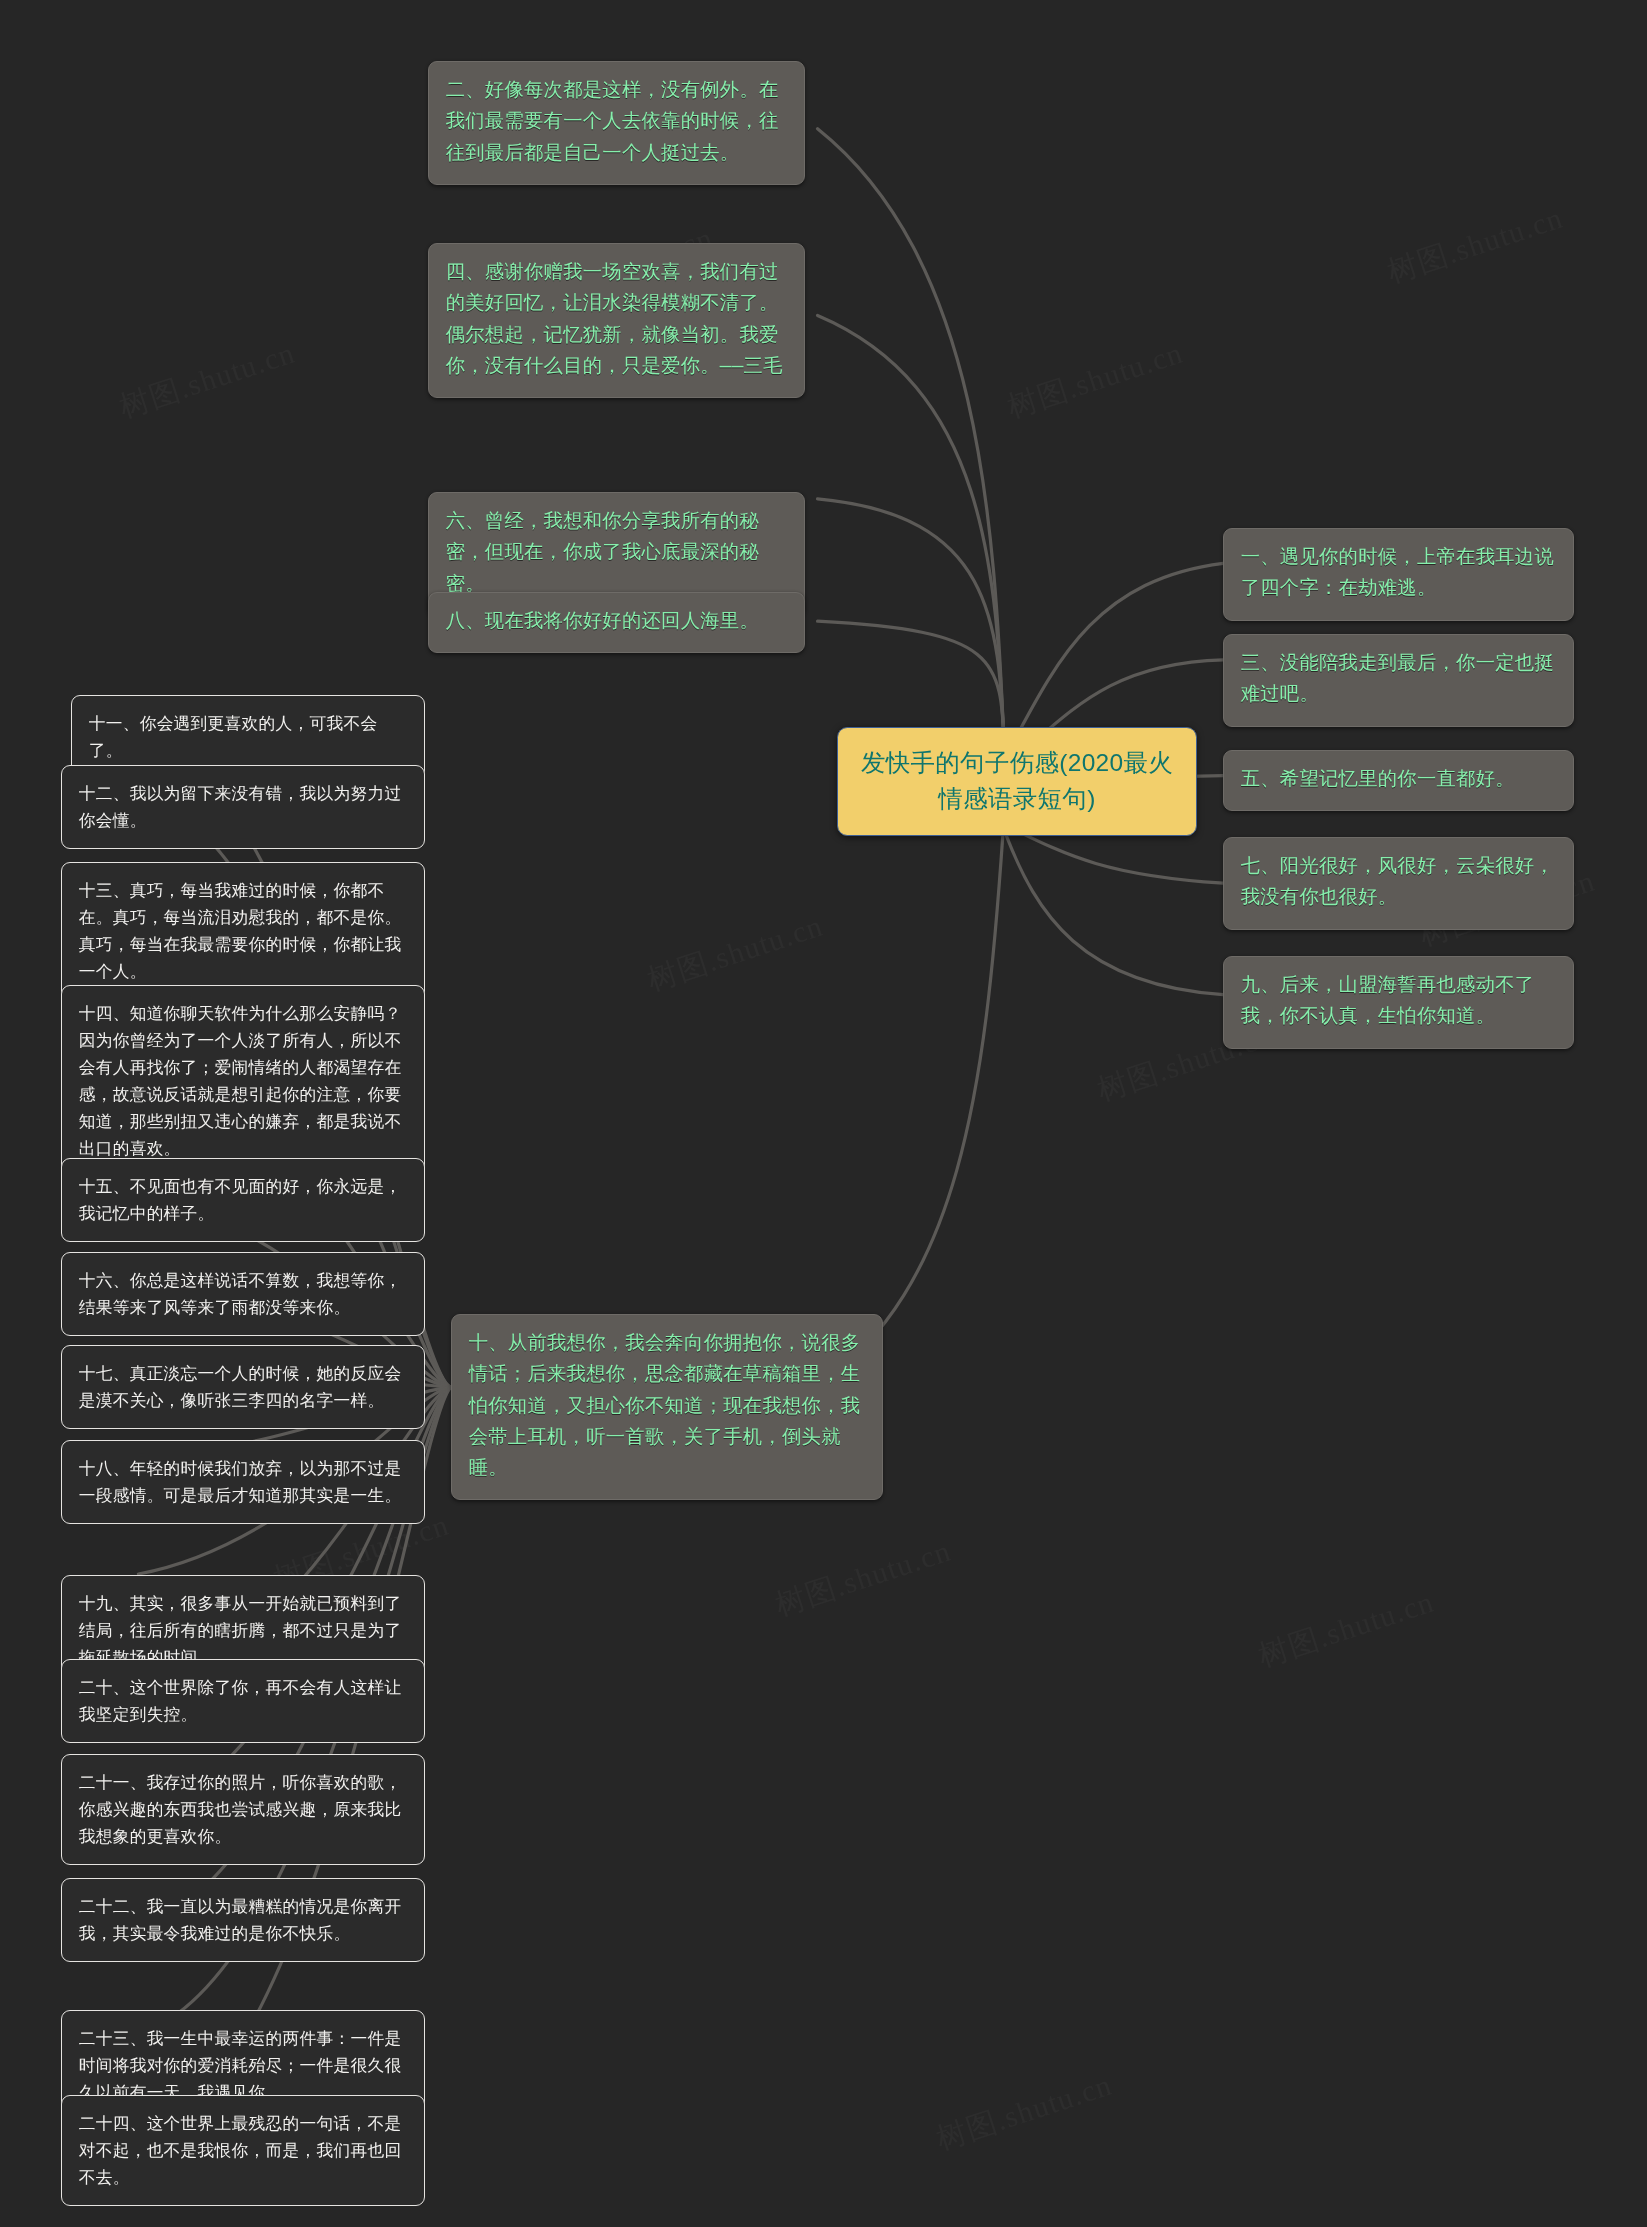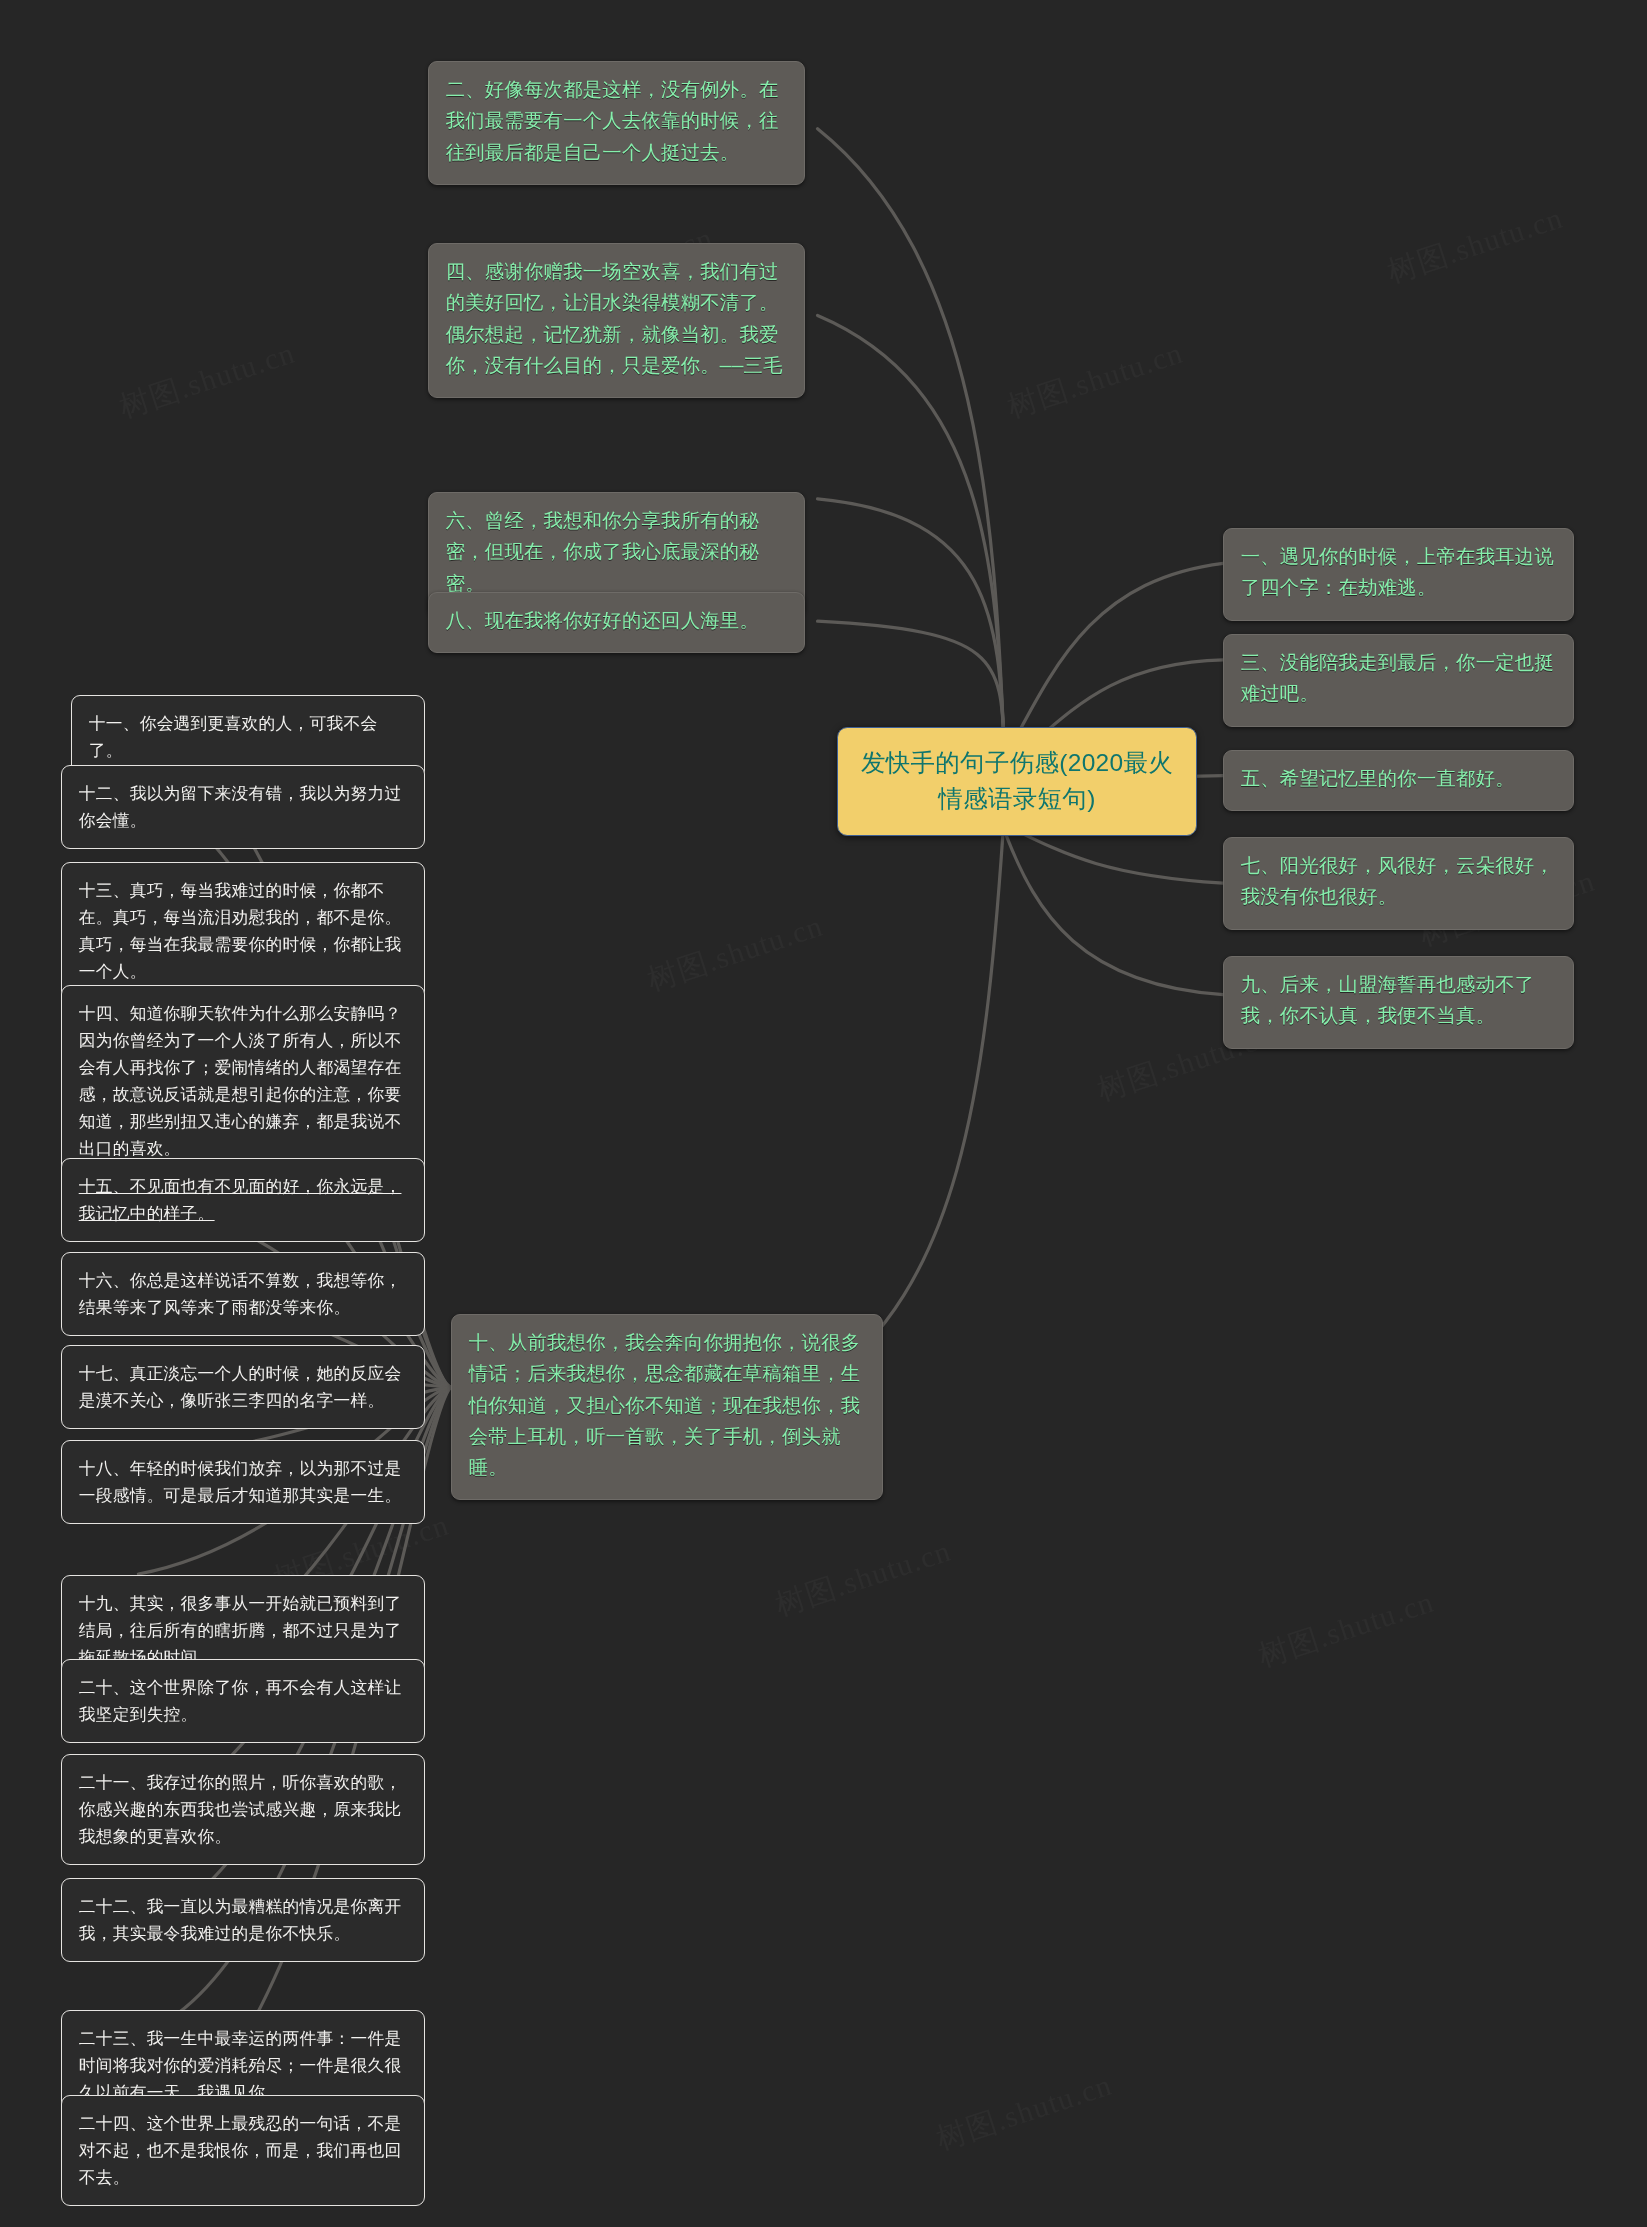--- a/index.html
+++ b/index.html
@@ -124,29 +124,29 @@
 
   <div class="node filled" style="left:428px; top:61px; width:377px;">二、好像每次都是这样，没有例外。在我们最需要有一个人去依靠的时候，往往到最后都是自己一个人挺过去。</div>
   <div class="node filled" style="left:428px; top:243px; width:377px;">四、感谢你赠我一场空欢喜，我们有过的美好回忆，让泪水染得模糊不清了。偶尔想起，记忆犹新，就像当初。我爱你，没有什么目的，只是爱你。——三毛</div>
   <div class="node filled" style="left:428px; top:447px; width:377px;margin-top:45px;">六、曾经，我想和你分享我所有的秘密，但现在，你成了我心底最深的秘密。</div>
   <div class="node filled" style="left:428px; top:592px; width:377px;">八、现在我将你好好的还回人海里。</div>
 
   <div class="node filled" style="left:1223px; top:528px; width:351px;">一、遇见你的时候，上帝在我耳边说了四个字：在劫难逃。</div>
   <div class="node filled" style="left:1223px; top:634px; width:351px;">三、没能陪我走到最后，你一定也挺难过吧。</div>
   <div class="node filled" style="left:1223px; top:750px; width:351px;">五、希望记忆里的你一直都好。</div>
   <div class="node filled" style="left:1223px; top:837px; width:351px;">七、阳光很好，风很好，云朵很好，我没有你也很好。</div>
-  <div class="node filled" style="left:1223px; top:956px; width:351px;">九、后来，山盟海誓再也感动不了我，你不认真，我便不当真。</div>
+  <div class="node filled" style="left:1223px; top:956px; width:351px;">九、后来，山盟海誓再也感动不了我，你不认真，生怕你知道。</div>
 
   <div class="node filled" style="left:451px; top:1314px; width:432px;">十、从前我想你，我会奔向你拥抱你，说很多情话；后来我想你，思念都藏在草稿箱里，生怕你知道，又担心你不知道；现在我想你，我会带上耳机，听一首歌，关了手机，倒头就睡。</div>
 
   <div class="node outline" style="left:71px; top:695px; width:354px; font-size:16.7px;">十一、你会遇到更喜欢的人，可我不会了。</div>
   <div class="node outline" style="left:61px; top:765px; width:364px; font-size:16.7px;">十二、我以为留下来没有错，我以为努力过你会懂。</div>
   <div class="node outline" style="left:61px; top:862px; width:364px; font-size:16.7px;">十三、真巧，每当我难过的时候，你都不在。真巧，每当流泪劝慰我的，都不是你。真巧，每当在我最需要你的时候，你都让我一个人。</div>
   <div class="node outline" style="left:61px; top:985px; width:364px; font-size:16.7px;">十四、知道你聊天软件为什么那么安静吗？因为你曾经为了一个人淡了所有人，所以不会有人再找你了；爱闹情绪的人都渴望存在感，故意说反话就是想引起你的注意，你要知道，那些别扭又违心的嫌弃，都是我说不出口的喜欢。</div>
-  <div class="node outline" style="left:61px; top:1158px; width:364px; font-size:16.7px;text-decoration:underline;">十五、不见面也有不见面的好，你永远是，我记忆中的样子。</div>
+  <div class="node outline" style="left:61px; top:1158px; width:364px; font-size:16.7px;">十五、不见面也有不见面的好，你永远是，我记忆中的样子。</div>
   <div class="node outline" style="left:61px; top:1252px; width:364px; font-size:16.7px;">十六、你总是这样说话不算数，我想等你，结果等来了风等来了雨都没等来你。</div>
   <div class="node outline" style="left:61px; top:1345px; width:364px; font-size:16.7px;">十七、真正淡忘一个人的时候，她的反应会是漠不关心，像听张三李四的名字一样。</div>
   <div class="node outline" style="left:61px; top:1440px; width:364px; font-size:16.7px;">十八、年轻的时候我们放弃，以为那不过是一段感情。可是最后才知道那其实是一生。</div>
   <div class="node outline" style="left:61px; top:1535px; width:364px; font-size:16.7px;margin-top:40px;">十九、其实，很多事从一开始就已预料到了结局，往后所有的瞎折腾，都不过只是为了拖延散场的时间。</div>
   <div class="node outline" style="left:61px; top:1659px; width:364px; font-size:16.7px;">二十、这个世界除了你，再不会有人这样让我坚定到失控。</div>
   <div class="node outline" style="left:61px; top:1754px; width:364px; font-size:16.7px;">二十一、我存过你的照片，听你喜欢的歌，你感兴趣的东西我也尝试感兴趣，原来我比我想象的更喜欢你。</div>
   <div class="node outline" style="left:61px; top:1878px; width:364px; font-size:16.7px;border-radius:9px;">二十二、我一直以为最糟糕的情况是你离开我，其实最令我难过的是你不快乐。</div>
   <div class="node outline" style="left:61px; top:1971px; width:364px; font-size:16.7px;margin-top:39px;">二十三、我一生中最幸运的两件事：一件是时间将我对你的爱消耗殆尽；一件是很久很久以前有一天，我遇见你。</div>
   <div class="node outline" style="left:61px; top:2095px; width:364px; font-size:16.7px;">二十四、这个世界上最残忍的一句话，不是对不起，也不是我恨你，而是，我们再也回不去。</div>
 

